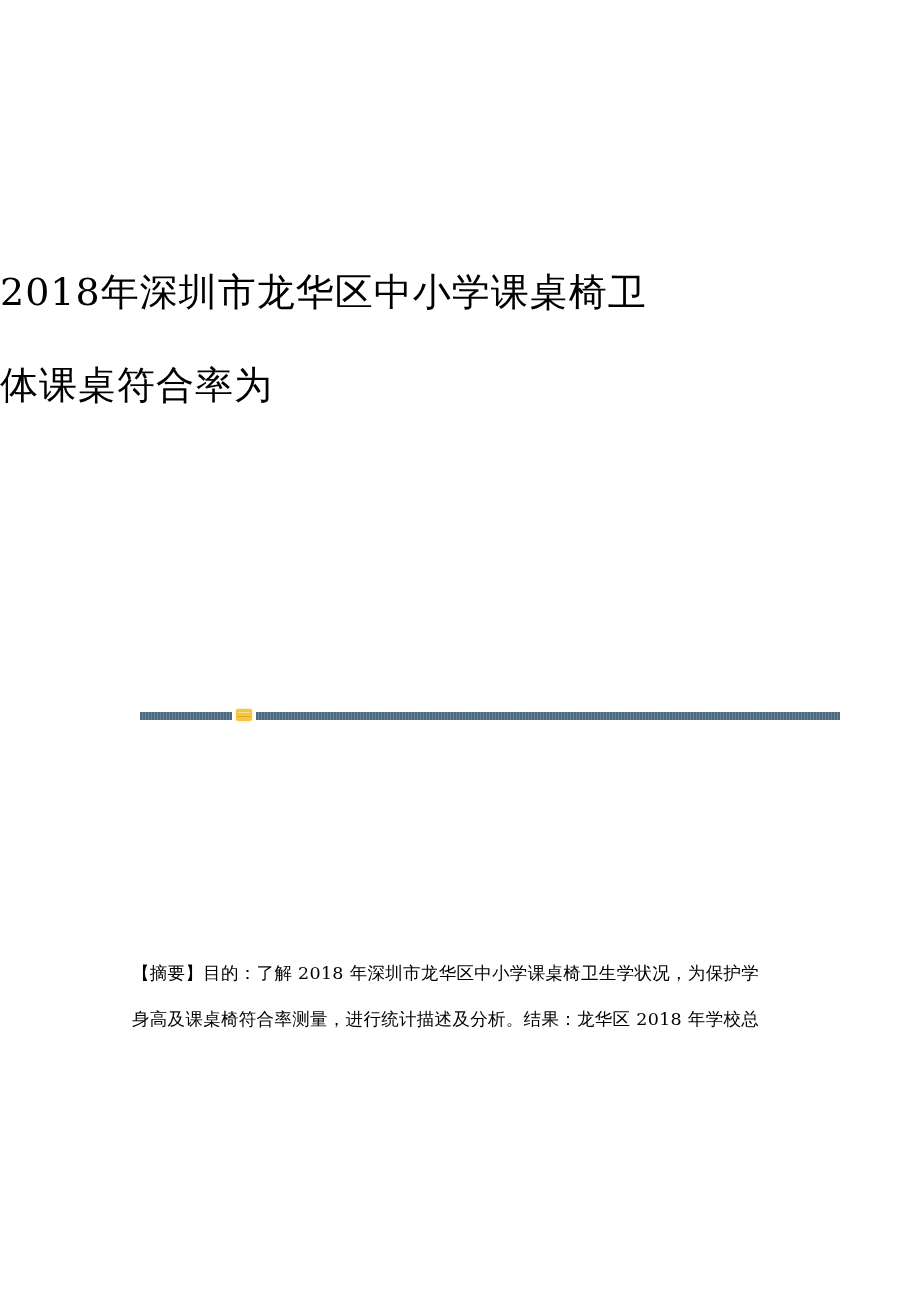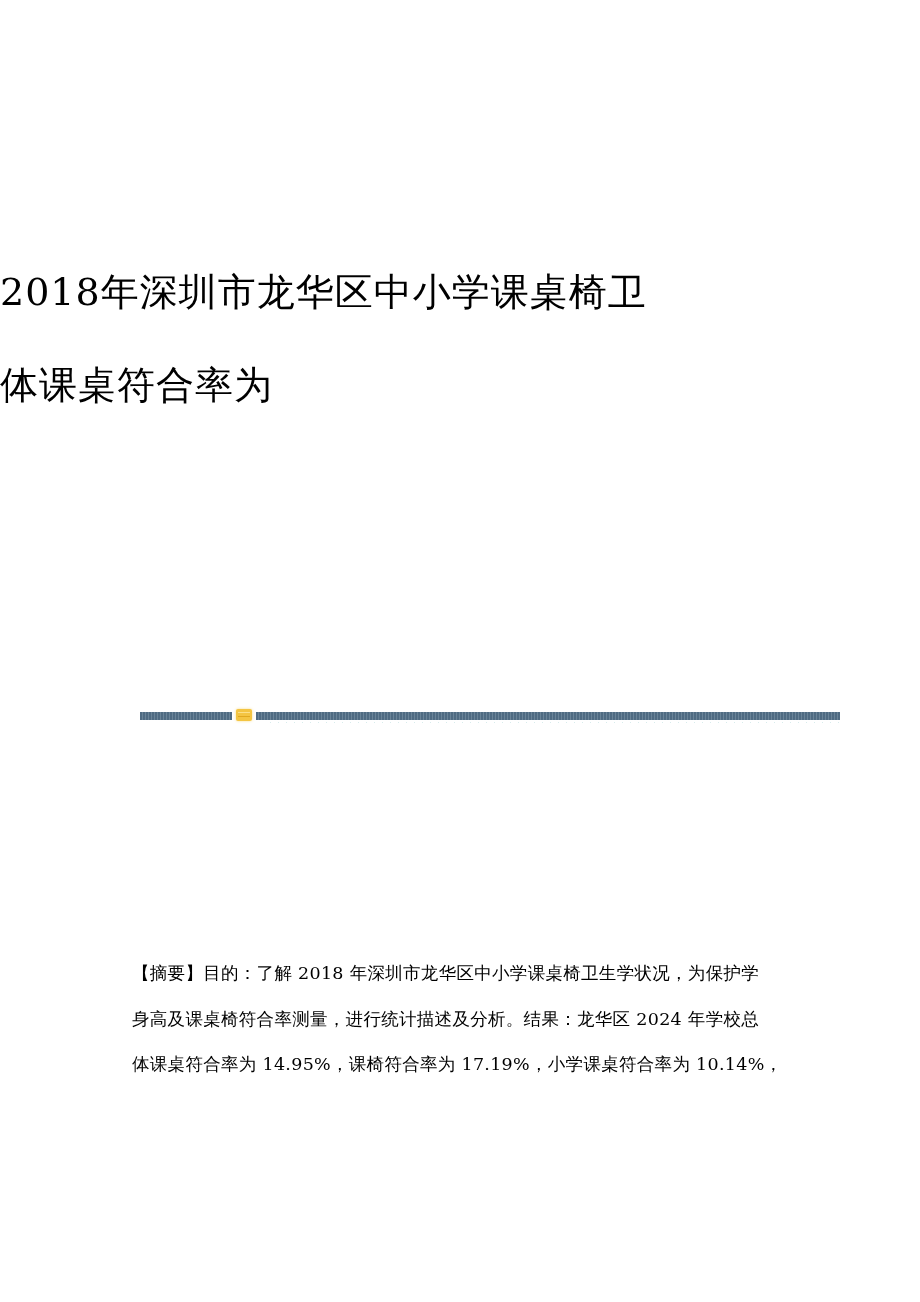--- a/index.html
+++ b/index.html
@@ -93,15 +93,14 @@
 
 <div>
   <div class="divider divider-left"></div>
   <div class="divider-badge"></div>
   <div class="divider divider-right"></div>
   <div class="divider-shadow"></div>
 </div>
 
 <div class="abstract">
   <span class="abstract-line">【摘要】目的：了解 2018 年深圳市龙华区中小学课桌椅卫生学状况，为保护学</span>
-  <span class="abstract-line">身高及课桌椅符合率测量，进行统计描述及分析。结果：龙华区 2024 年学校总</span>
-  <span class="abstract-line">体课桌符合率为 14.95%，课椅符合率为 17.19%，小学课桌符合率为 10.14%，</span>
+  <span class="abstract-line">身高及课桌椅符合率测量，进行统计描述及分析。结果：龙华区 2018 年学校总</span>
 </div>
 
 </body></html>

